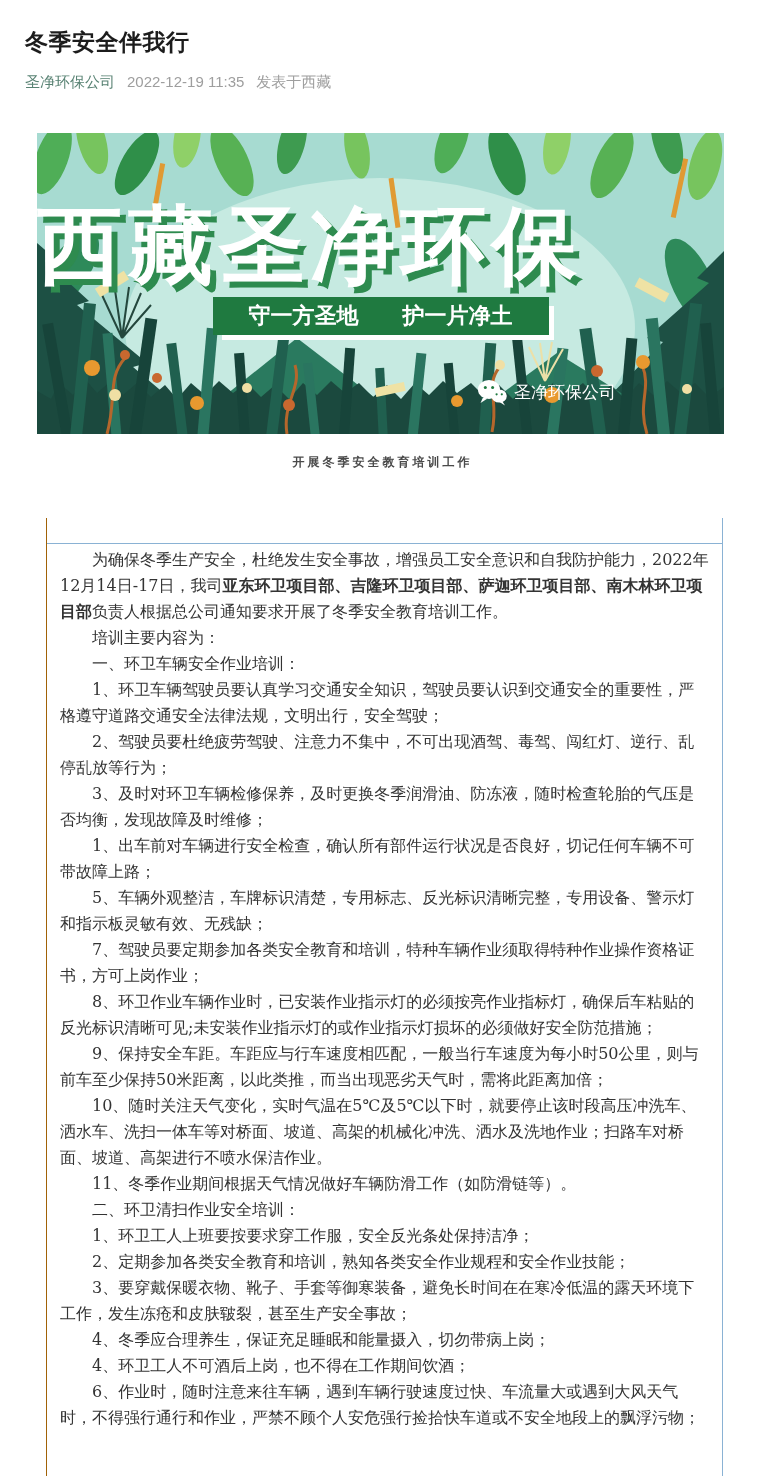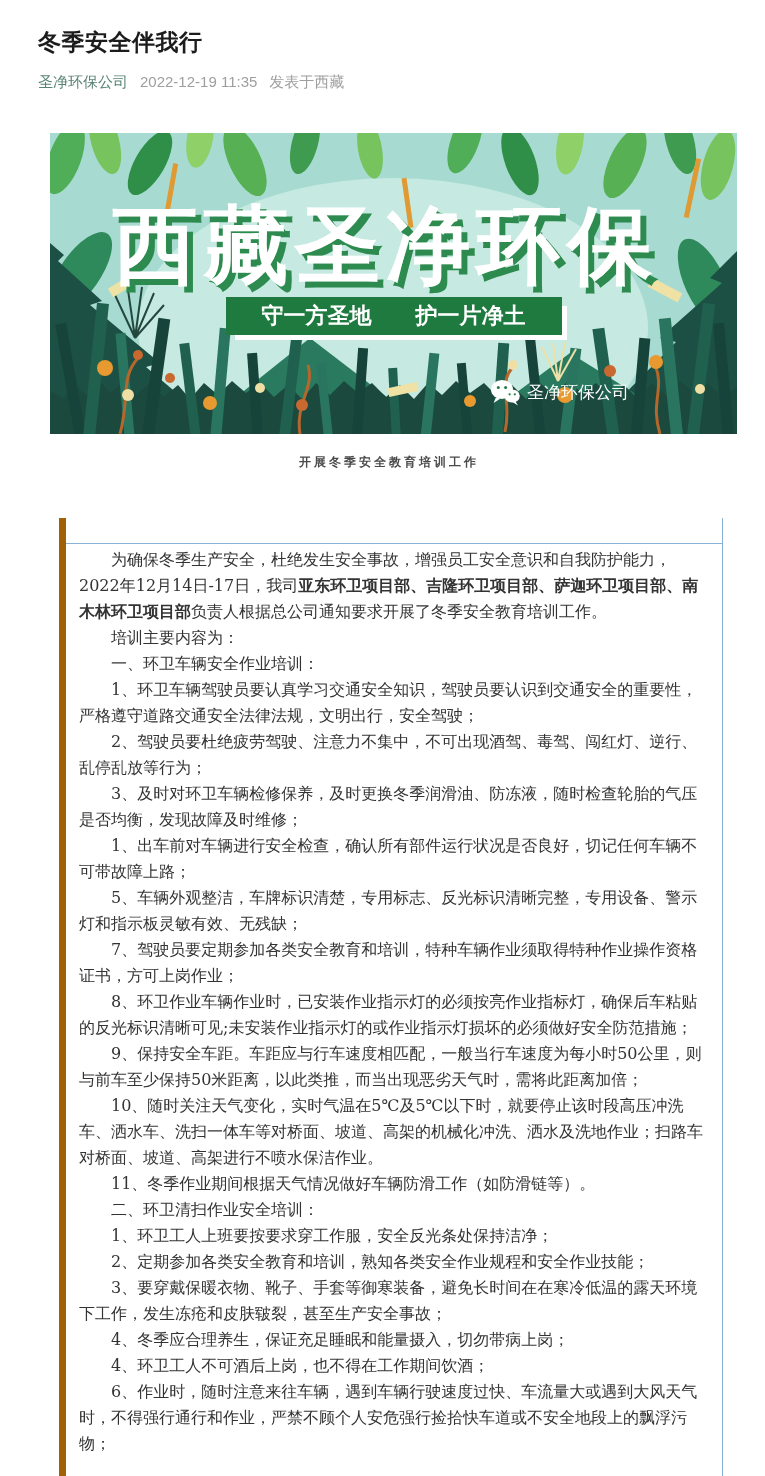--- a/index.html
+++ b/index.html
@@ -2,39 +2,39 @@
 <html><head>
 <meta charset="utf-8">
 <style>
   * { margin:0; padding:0; box-sizing:border-box; }
   html,body { width:765px; background:#fff; }
   body {
     height:1476px; overflow:hidden; position:relative;
     font-family:"Liberation Sans","DejaVu Sans",sans-serif;
     -webkit-font-smoothing:antialiased;
   }
-  .page { position:absolute; inset:0;margin-left:13px; }
+  .page { position:absolute; inset:0; }
 
   
   .article-title {
     position:absolute; left:25px; top:27px;
     font-size:23px; font-weight:600; color:#1c1c1c; letter-spacing:.5px;
   }
   .byline { position:absolute; left:25px; top:73px; font-size:15px; white-space:nowrap; }
   .byline .account { color:#588273; margin-right:12px; cursor:pointer; }
   .byline .time, .byline .loc { color:#9e9e9e; margin-right:12px; }
 
   
   .banner {
     position:absolute; left:37px; top:133px; width:687px; height:301px;
     background:#a7dbd1; overflow:hidden;
   }
   .banner svg.scene { position:absolute; inset:0; display:block; }
   .banner-title {
-    position:absolute; left:0; right:16px; top:70px; text-align:center;
+    position:absolute; left:0; right:16px; top:70px; text-align:left;
     font-size:85px; line-height:1; font-weight:900; color:#ffffff;
     letter-spacing:6px; text-shadow:6px 6px 0 #2e8b4f;
     font-family:"DejaVu Sans",sans-serif; white-space:nowrap;
   }
   .slogan-band {
     position:absolute; top:164px; left:50%; transform:translateX(-50%);
     width:336px; height:38px; background:#1f7a40;
     box-shadow:7px 7px 0 -2px #ffffff;
     display:flex; align-items:center; justify-content:center;
     color:#fff; font-weight:700; font-size:22px; white-space:nowrap;
@@ -48,21 +48,21 @@
 
   
   .section-heading {
     position:absolute; left:0; right:0; top:454px; text-align:center;
     font-size:12px; font-weight:700; color:#4a4a4a; letter-spacing:3px;
   }
 
   
   .content-box {
     position:absolute; left:46px; right:42px; top:518px; bottom:0;
-    border-left:7px solid #a16207; border-right:1px solid #8ab2d4;
+    border-left:1px solid #a16207; border-right:1px solid #8ab2d4;
     overflow:hidden;
   }
   .content-box::before {
     content:""; position:absolute; top:25px; left:-19px; right:-19px;
     border-top:1px solid #8ab2d4;
   }
   .content-inner {
     padding:29px 12px 0 13px;
     font-family:"DejaVu Serif","Liberation Serif",serif;
     font-size:16px; line-height:26px; color:#333;

